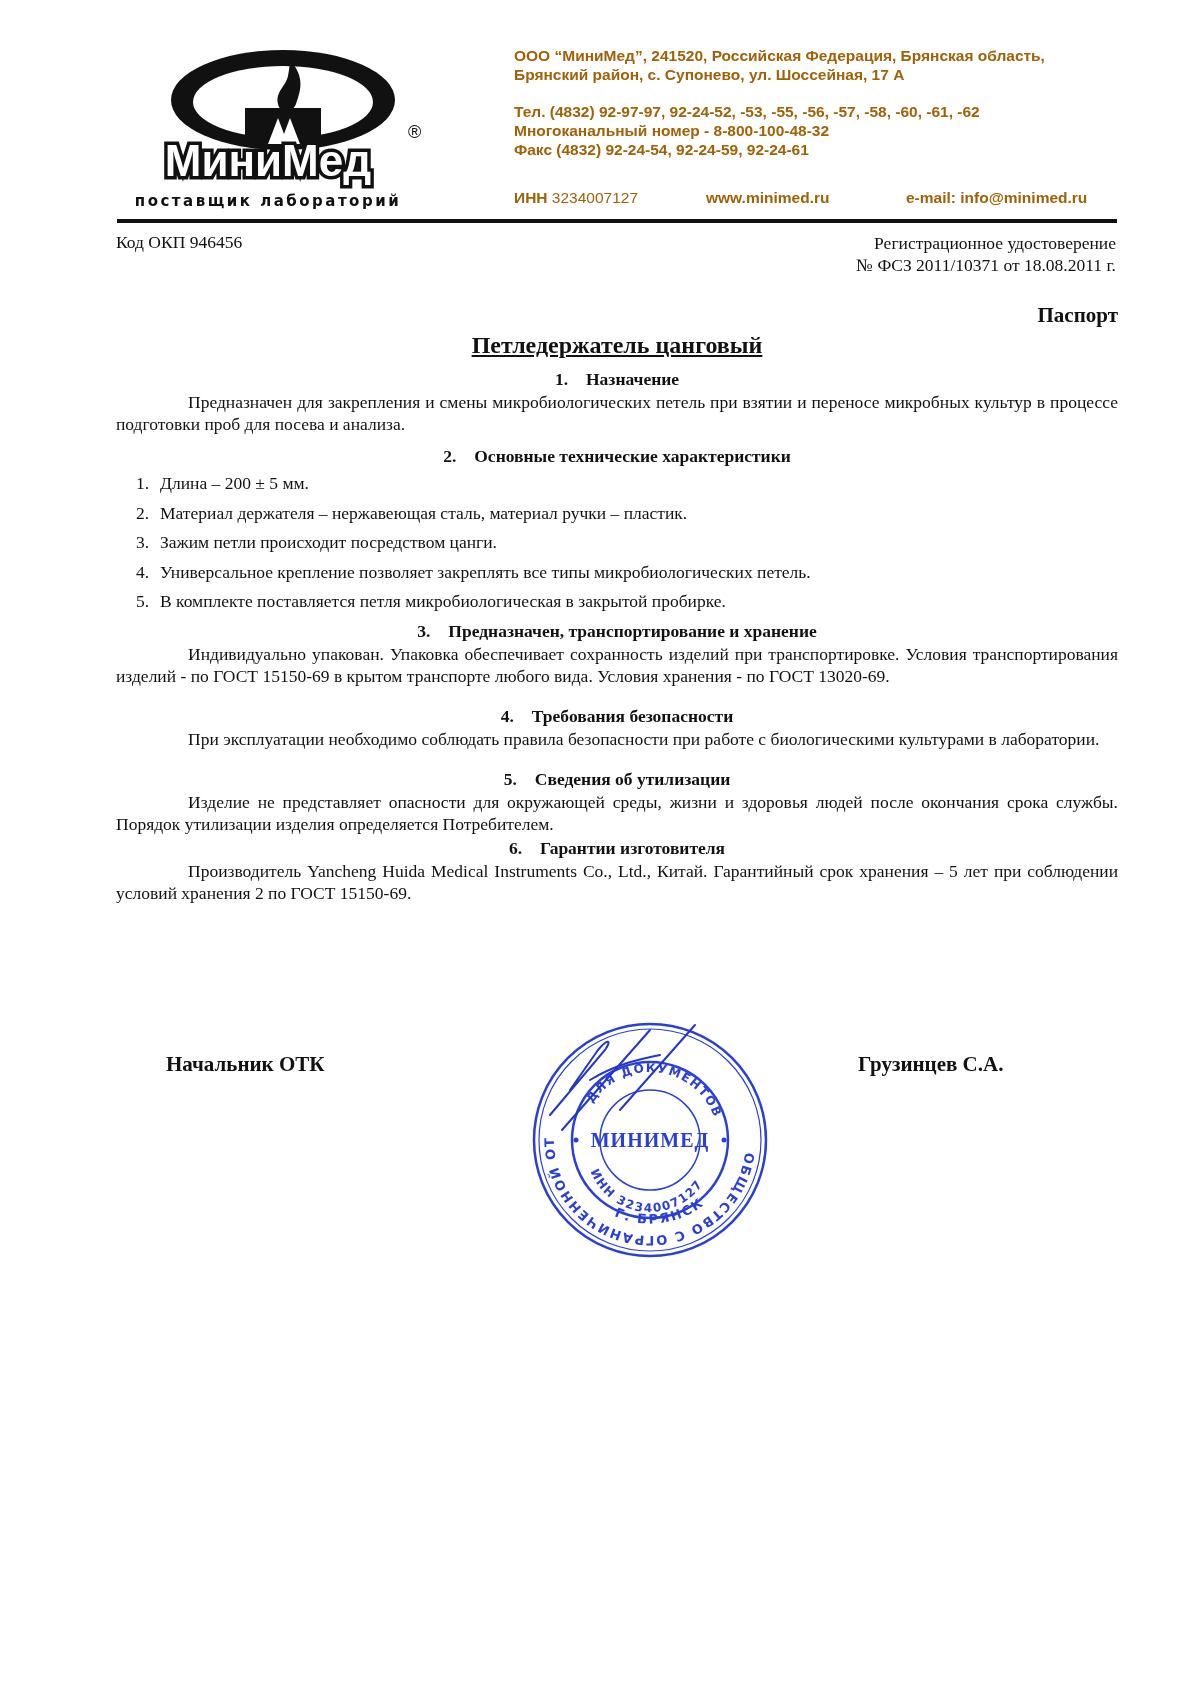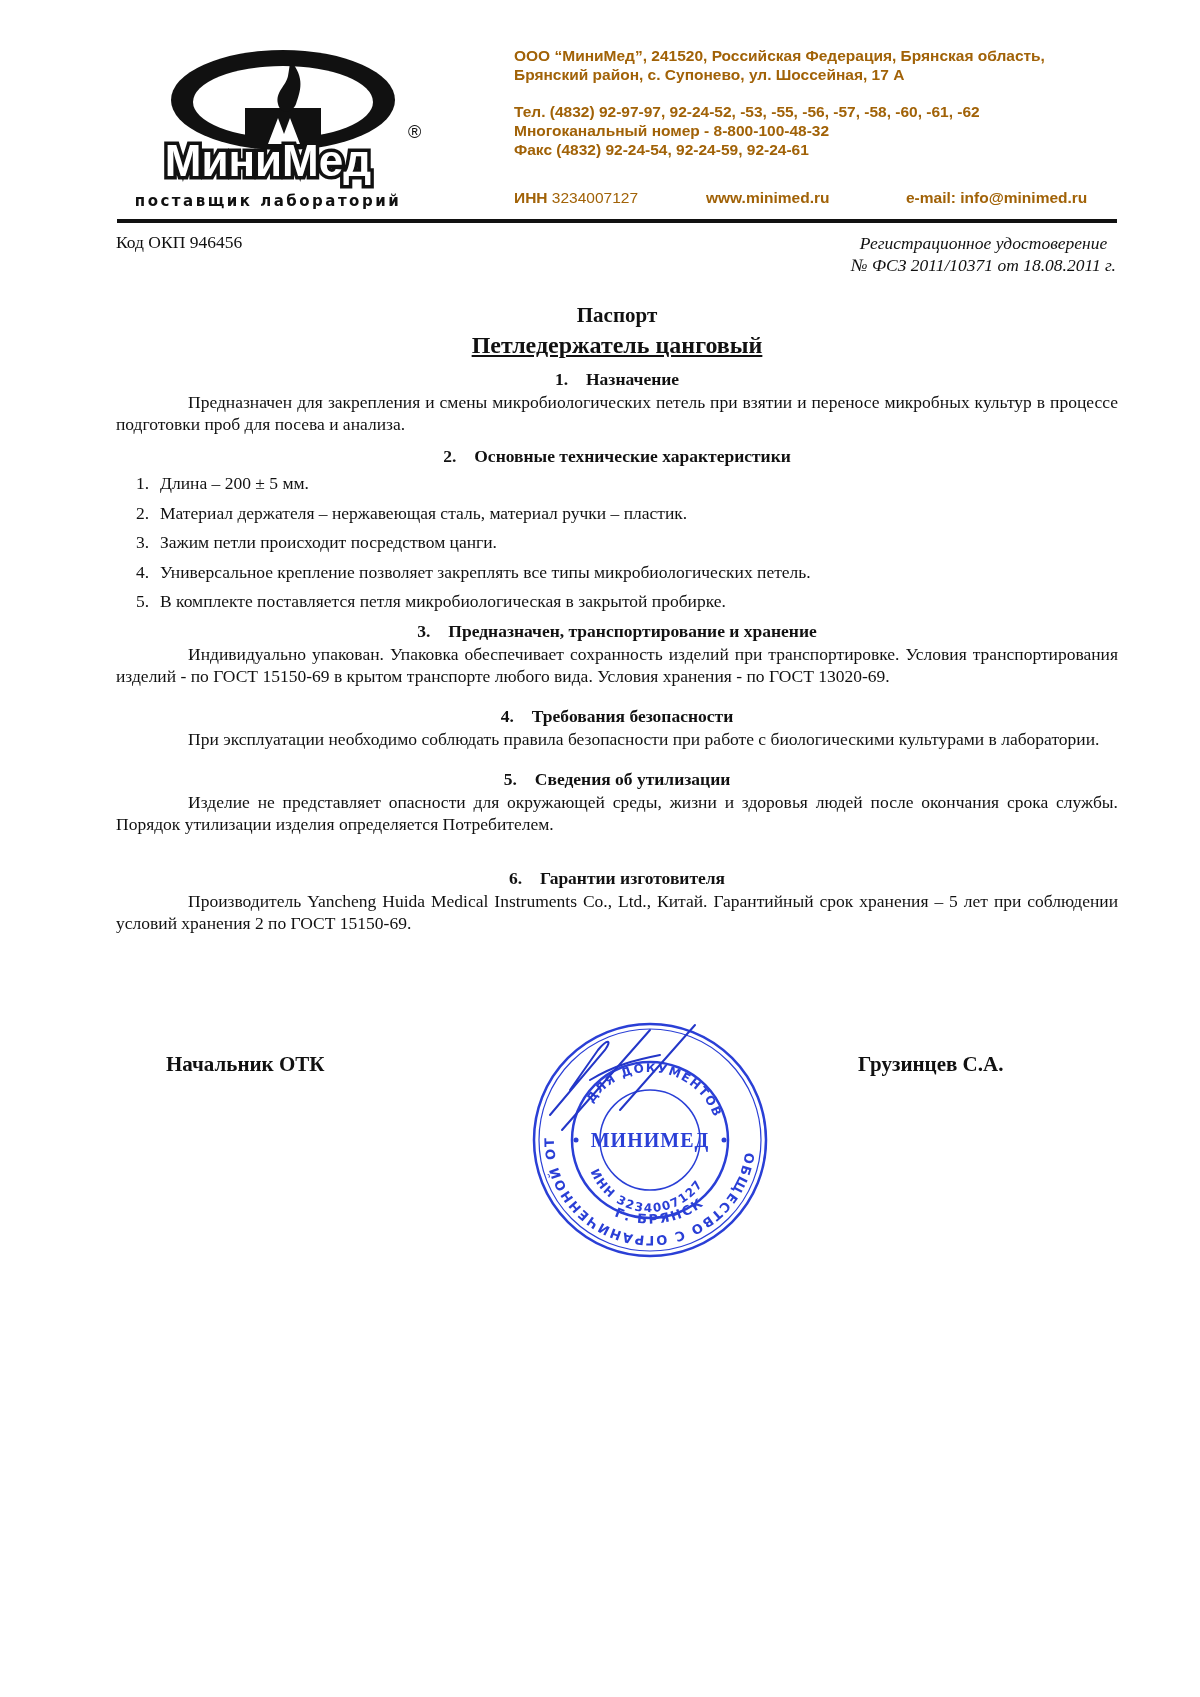--- a/index.html
+++ b/index.html
@@ -13,25 +13,25 @@
   .contacts { position: absolute; left: 514px; top: 46px; width: 620px; font-size: 15.5px; font-weight: bold; line-height: 19px; color: #a16207; }
   .contacts .gap { height: 18px; }
   .contacts .row3 { position: absolute; left: 0; top: 142px; width: 620px; }
   .contacts .inn { position: absolute; left: 0; }
   .contacts .inn span.num { font-weight: normal; }
   .contacts .www { position: absolute; left: 192px; }
   .contacts .email { position: absolute; left: 392px; }
   .header-rule { position: absolute; left: 117px; top: 219px; width: 1000px; height: 4px; background: #111; }
 
   .okp { position: absolute; left: 116px; top: 232px; font-size: 17.5px; }
-  .reg { position: absolute; right: 84px; top: 232px; font-size: 17.5px; text-align: center; line-height: 22px; font-style: italic; }
+  .reg { position: absolute; right: 84px; top: 232px; font-size: 17.5px; text-align: right; line-height: 22px; }
 
   
   .content { position: absolute; left: 116px; top: 300px; width: 1002px; font-size: 17.5px; line-height: 22px; }
-  .doc-type { text-align: center; font-weight: bold; font-size: 21px; margin: 4px 0 8px; }
+  .doc-type { text-align: right; font-weight: bold; font-size: 21px; margin: 4px 0 8px; }
   .doc-title { text-align: center; font-weight: bold; font-size: 24px; margin: 0 0 12px; text-decoration: underline; }
   .sec-h { text-align: center; font-weight: bold; font-size: 17.5px; margin: 0 0 1px; }
   .sec-h .n { margin-right: 18px; }
   .para { text-align: justify; text-indent: 72px; margin: 0 0 10px; }
   .list { margin: 0 0 8px; padding: 0; list-style: none; }
   .list li { margin: 0 0 7.5px 0; padding-left: 44px; position: relative; }
   .list li .num { position: absolute; left: 44px; transform: translateX(-24px); width: 22px; text-align: left; }
 
   
   .sig-left { position: absolute; left: 166px; top: 1052px; font-weight: bold; font-size: 21px; }
@@ -110,21 +110,21 @@
   <p class="para" style="margin-bottom:18px">Индивидуально упакован. Упаковка обеспечивает сохранность изделий при транспортировке. Условия транспортирования изделий - по ГОСТ 15150-69 в крытом транспорте любого вида. Условия хранения - по  ГОСТ 13020-69.</p>
 
   <div class="sec-h">
     <span class="n">4.</span><span>Требования безопасности</span>
   </div>
   <p class="para" style="margin-bottom:18px">При эксплуатации необходимо соблюдать правила безопасности при работе с биологическими культурами в лаборатории.</p>
 
   <div class="sec-h">
     <span class="n">5.</span><span>Сведения об утилизации</span>
   </div>
-  <p class="para" style="margin-bottom:32px">Изделие не представляет опасности для окружающей среды, жизни и здоровья людей после окончания срока  службы.  Порядок утилизации изделия определяется  Потребителем.</p>
+  <p class="para" style="margin-bottom:2px">Изделие не представляет опасности для окружающей среды, жизни и здоровья людей после окончания срока  службы.  Порядок утилизации изделия определяется  Потребителем.</p>
 
   <div class="sec-h">
     <span class="n">6.</span><span>Гарантии изготовителя</span>
   </div>
   <p class="para">Производитель Yancheng Huida Medical Instruments Co., Ltd., Китай. Гарантийный срок хранения – 5 лет при соблюдении условий хранения 2 по ГОСТ 15150-69.</p>
 </div>
 
 <div class="sig-left serif">Начальник ОТК</div>
 <div class="sig-right serif">Грузинцев С.А.</div>
 

